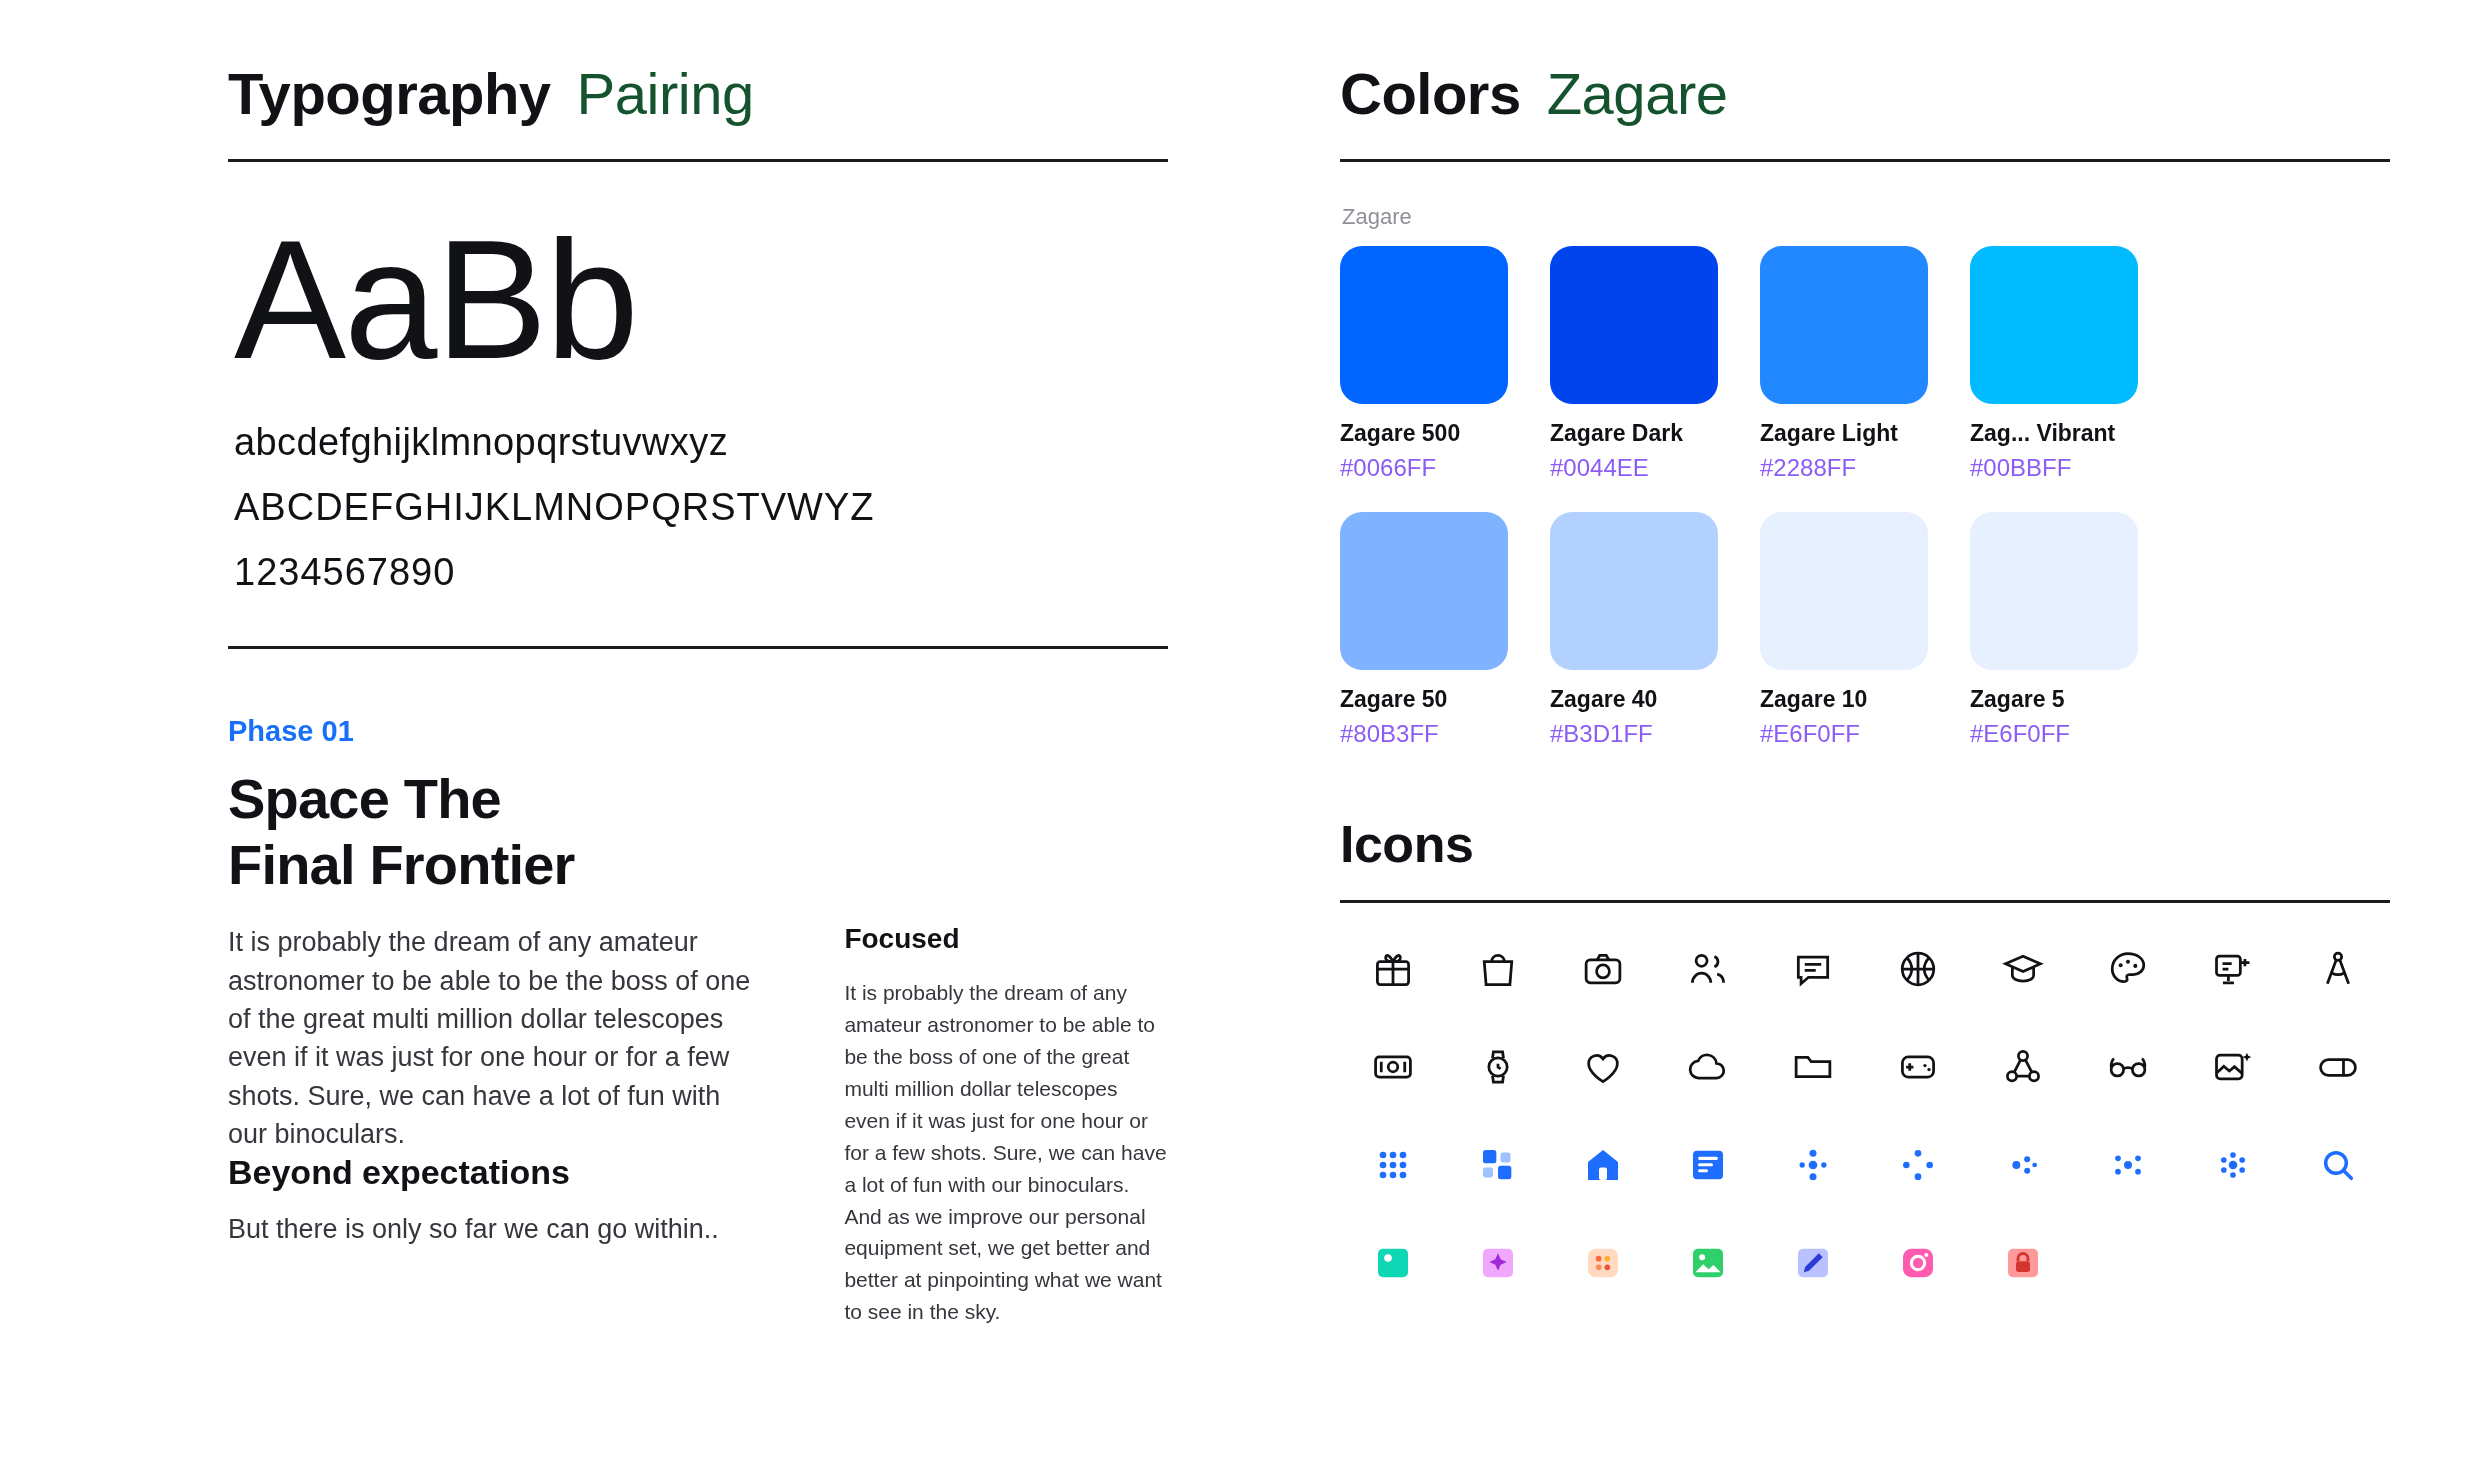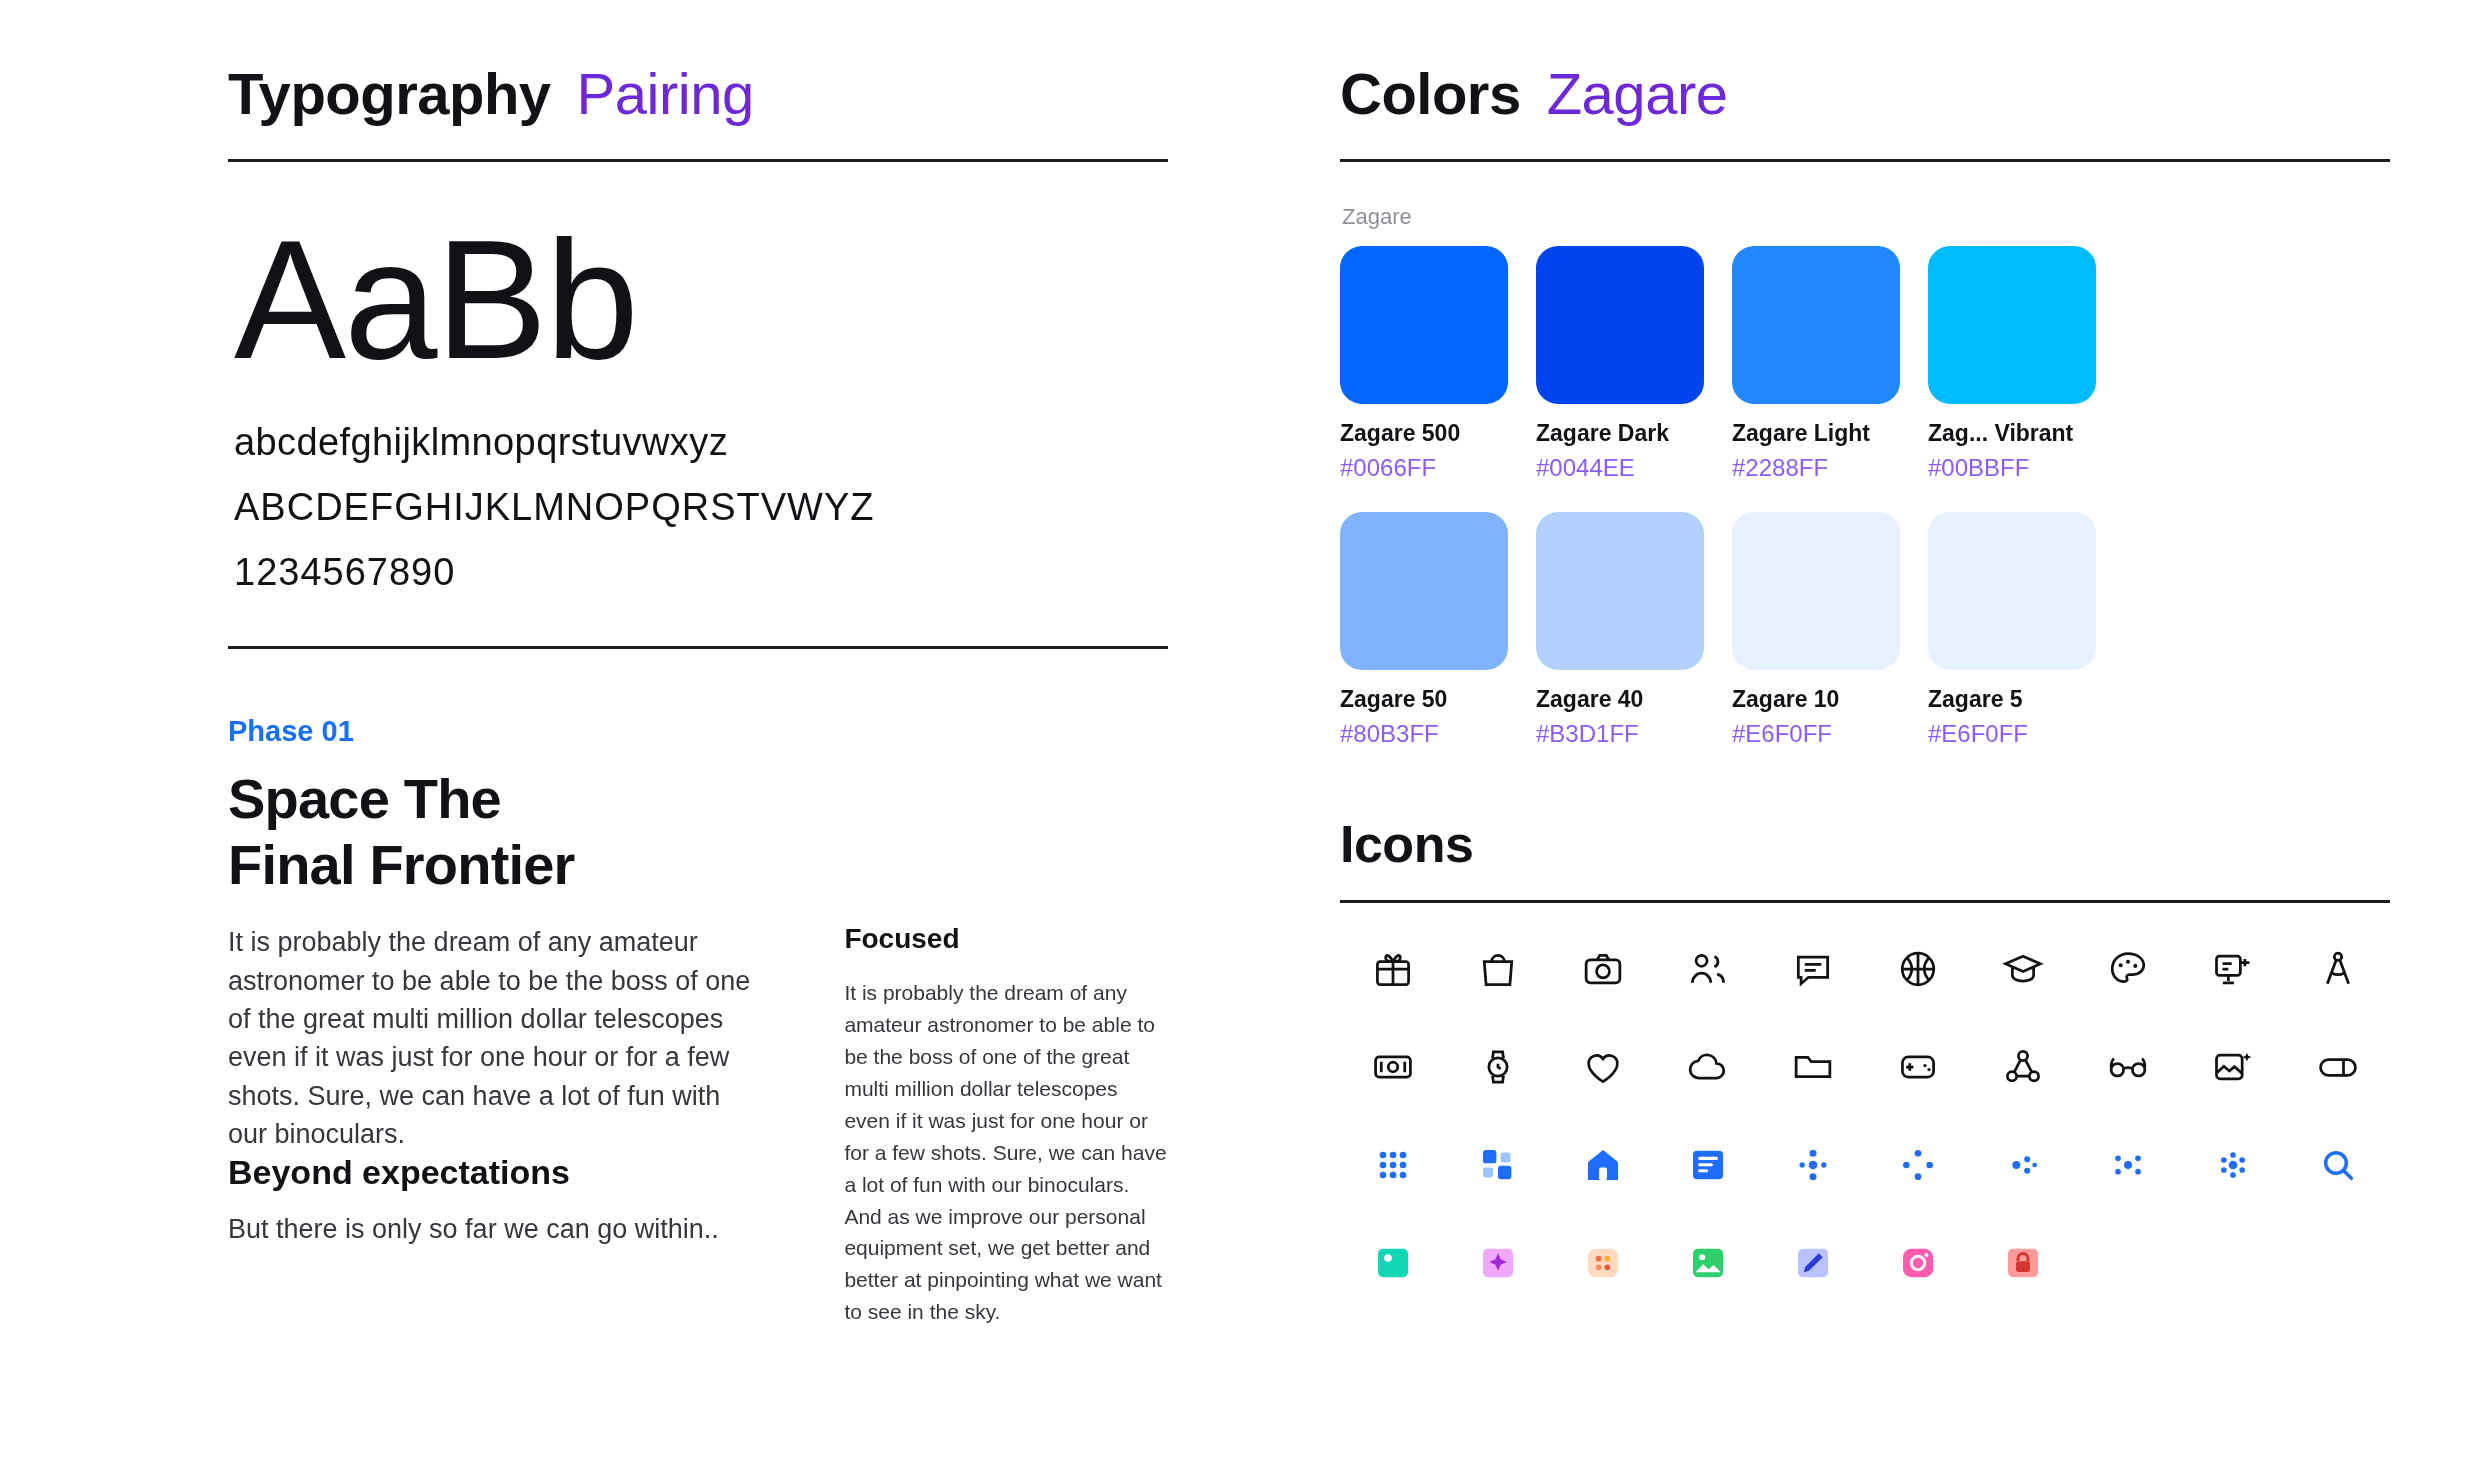--- a/index.html
+++ b/index.html
@@ -23,21 +23,21 @@
   .section-head {
     display: flex;
     align-items: flex-start;
     gap: 26px;
     font-size: 58px;
     font-weight: bold;
     letter-spacing: -0.5px;
   }
   .section-head .sub {
     font-weight: normal;
-    color: #6d28d9;
+    color: #14532d;
   }
   .rule {
     height: 3px;
     background: #1b1c20;
     margin-top: 32px;
   }
 
   .left-inner { width: 940px; }
 
   .specimen {
@@ -115,21 +115,21 @@
     padding: 60px 90px 0 60px;
   }
   .swatch-label {
     font-size: 22px;
     color: #8d9096;
     margin: 42px 0 16px 2px;
   }
   .swatch-grid {
     display: grid;
     grid-template-columns: repeat(5, 168px);
-    gap: 0 28px;
+    gap: 0 42px;
   }
   .swatch-chip {
     width: 168px; height: 158px;
     border-radius: 22px;
   }
   .swatch-name {
     font-size: 23px;
     font-weight: bold;
     margin-top: 16px;
     white-space: nowrap;

